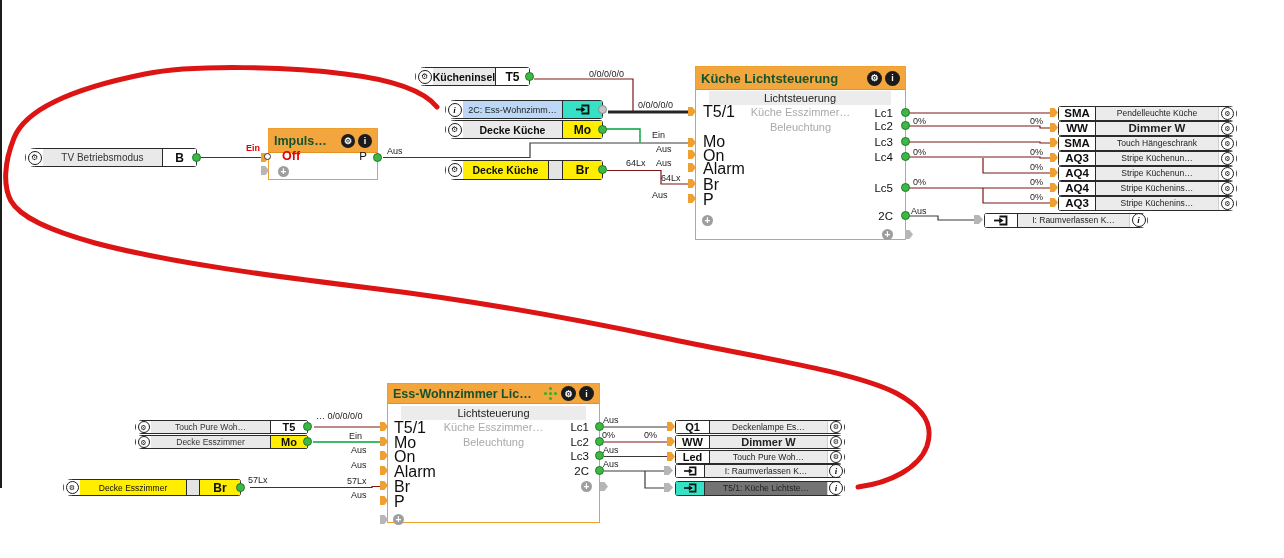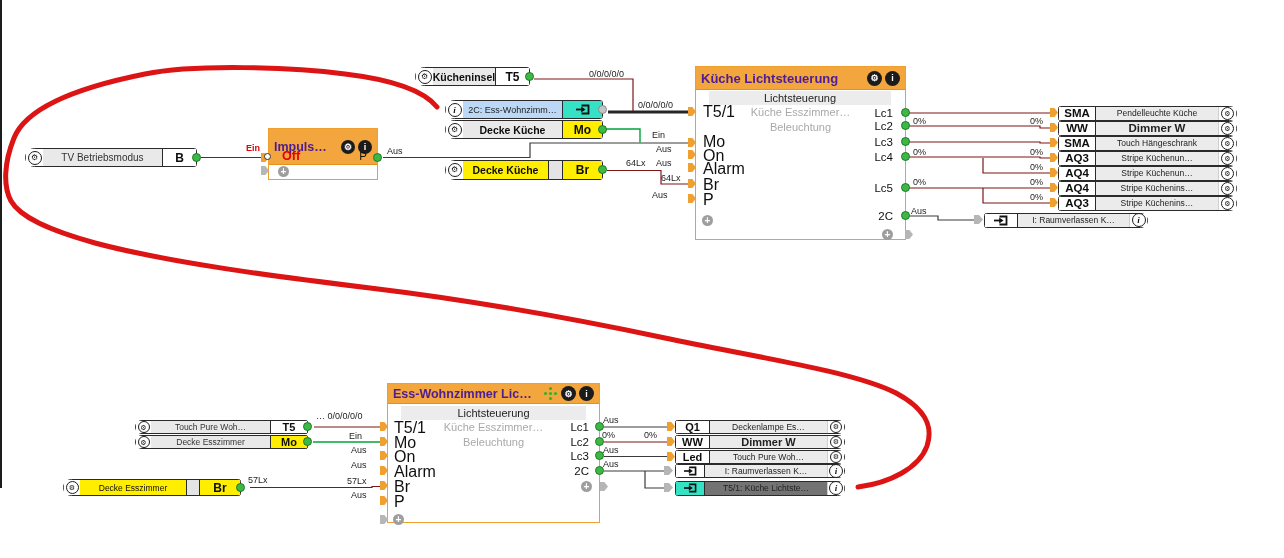--- a/index.html
+++ b/index.html
@@ -21,21 +21,21 @@
   .pval{display:flex;align-items:center;justify-content:center;font-weight:bold;font-size:12px;
         color:#0d0d0d;background:#fff;border-left:1.5px solid #2a2a2a;flex:0 0 auto}
   .pval.yellow{background:#ffee00}
   .pval.cyan{background:#36e2c6}
   .pill.small .plbl{font-size:8.5px}
   .pill.small .pval{font-size:11px}
   
   .fblock{position:absolute;background:#fff;border:1.5px solid #ef9f2e;box-sizing:border-box;z-index:1}
   .fhead{position:absolute;left:0;top:0;right:0;background:#f4a63e;display:flex;align-items:center;
          gap:3px;padding:0 5px;box-sizing:border-box;border-bottom:1px solid #e2911f}
-  .fhead .t{font-weight:bold;font-size:13px;color:#4c1d95;white-space:nowrap;overflow:hidden;flex:1}
+  .fhead .t{font-weight:bold;font-size:13px;color:#14532d;white-space:nowrap;overflow:hidden;flex:1}
   .fhead .t.sm{font-size:12.5px}
   .hic{display:inline-flex;align-items:center;justify-content:center;width:15px;height:15px;
        border-radius:50%;background:#1b1b1b;color:#fff;font-size:9px;font-weight:bold;flex:0 0 auto}
   .fsub{position:absolute;background:#ececec;text-align:center;font-size:11px;color:#1d1d1d;
         line-height:14px;height:14px}
   .groom{position:absolute;text-align:center;font-size:11px;color:#a9a9a9;white-space:nowrap}
   .pin{position:absolute;font-size:16px;color:#101010;line-height:13px;white-space:nowrap}
   .pout{position:absolute;font-size:11.5px;color:#101010;line-height:13px;text-align:right;white-space:nowrap}
   .plusc{position:absolute;width:11px;height:11px;border-radius:50%;background:#9e9e9e;color:#fff;
          font-size:10px;line-height:11px;text-align:center;font-weight:bold;z-index:6}
@@ -131,21 +131,21 @@
     <span class="cap">
         <span class="cgear">⚙</span>
       </span>
     <span class="plbl yellow bold">Decke Küche</span>
     <span class="pgap"></span>
     <span class="pval yellow" style="width:39px">Br</span>
   </div>
   <span class="gdot" style="left:598px;top:165px"></span>
 
   <div class="fblock" style="left:268px;top:128px;width:110px;height:52px">
-    <div class="fhead" style="height:36px">
+    <div class="fhead" style="height:24px">
       <span class="t sm">Impuls…</span>
       <span class="hic" style="width:14px;height:14px">⚙</span>
       <span class="hic" style="width:14px;height:14px">i</span>
     </div>
     <span class="pin" style="left:13px;top:21px;color:#e40000;font-weight:bold;font-size:12.5px">Off</span>
     <span class="pout" style="right:10px;top:21px">P</span>
   </div>
   <span class="ring" style="left:264px;top:153px"></span>
   <span class="tab" style="left:261px;top:153px"></span>
   <span class="tab gray" style="left:261px;top:166px"></span>

